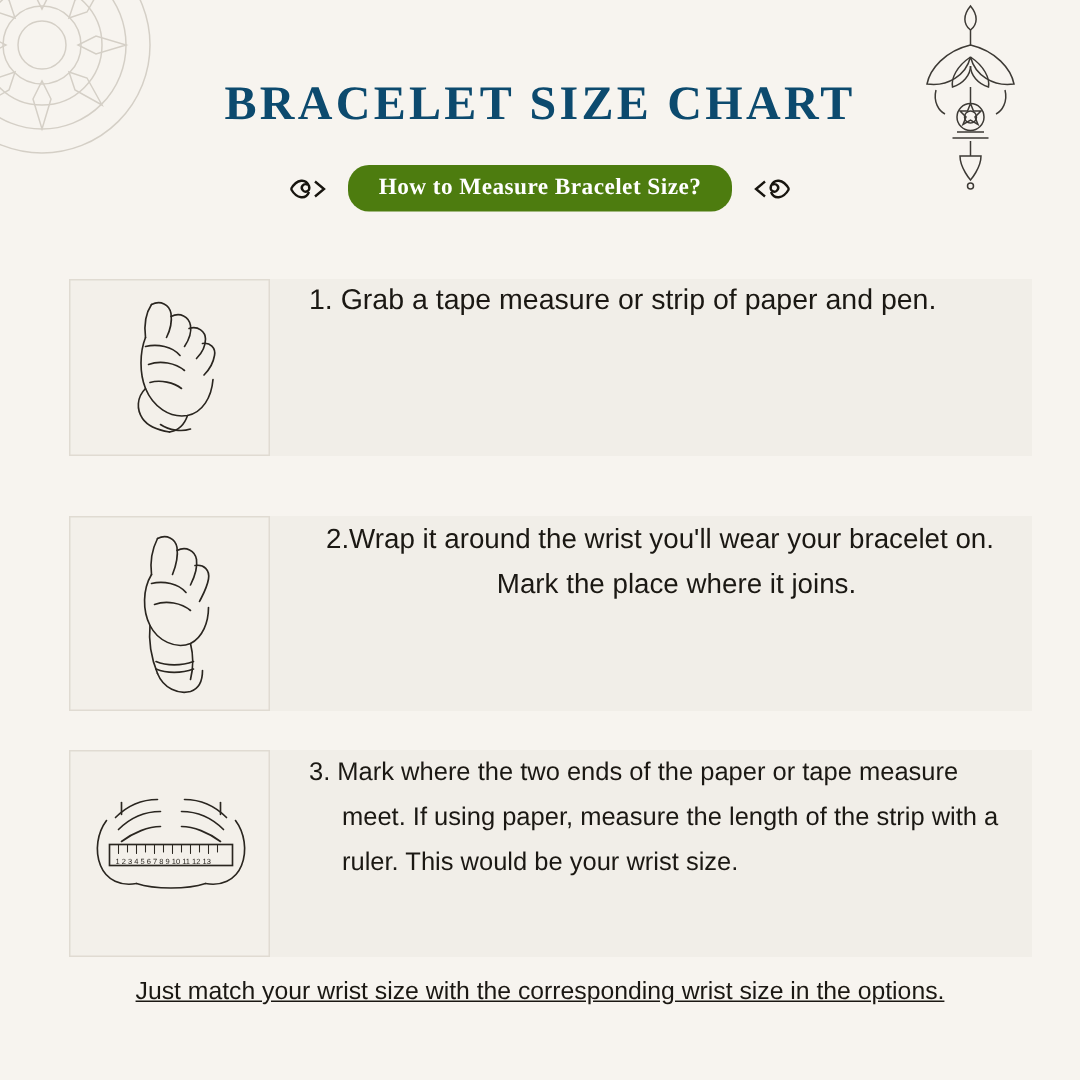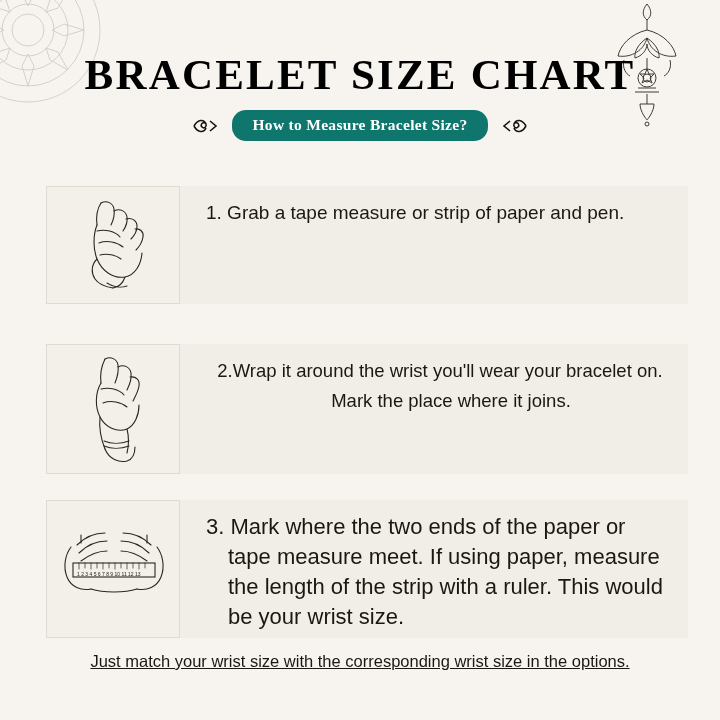--- a/index.html
+++ b/index.html
@@ -45,43 +45,43 @@
   }
 
   
   .title {
     position: absolute;
     top: 50px;
     left: 0;
     width: 720px;
     text-align: center;
     font-family: "Liberation Serif", serif;
-    font-size: 43px;
+    font-size: 32px;
     font-weight: bold;
     letter-spacing: 2.2px;
-    color: #000000;
+    color: #0c4a6e;
   }
 
   .subtitle-row {
     position: absolute;
     top: 110px;
     left: 0;
     width: 720px;
     display: flex;
     align-items: center;
     justify-content: center;
     gap: 10px;
   }
   .flourish {
     width: 32px;
     height: 22px;
     flex: none;
   }
   .subtitle-pill {
-    background: #0f766e;
+    background: #4d7c0f;
     color: #ffffff;
     border-radius: 14px;
     padding: 6px 20px 7px 20px;
     font-family: "Liberation Serif", serif;
     font-size: 15.5px;
     font-weight: bold;
     letter-spacing: 0.3px;
     white-space: nowrap;
   }
 
@@ -108,25 +108,24 @@
     position: relative;
   }
   .step-text {
     flex: 1;
     padding: 0 14px 0 26px;
     color: #1b1813;
     font-size: 18.5px;
     line-height: 30px;
     display: flex;
     align-items: center;
-    margin-top: 12px;
   }
   .step-1 .step-text { font-size: 19px; }
   .step-2 .step-text { font-size: 18.5px; }
-  .step-3 .step-text { font-size: 22px; line-height: 30px; justify-content: flex-end; }
+  .step-3 .step-text { font-size: 17px; line-height: 30px; justify-content: flex-end; }
 
   .step-text p { margin: 0; text-indent: 0; }
   .step-text .hang { padding-left: 22px; text-indent: -22px; }
 
   
   .footer-note {
     position: absolute;
     top: 652px;
     left: 0;
     width: 720px;

